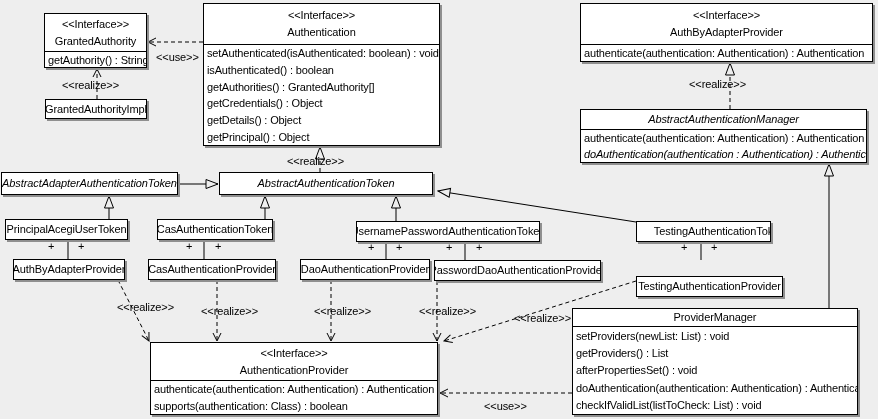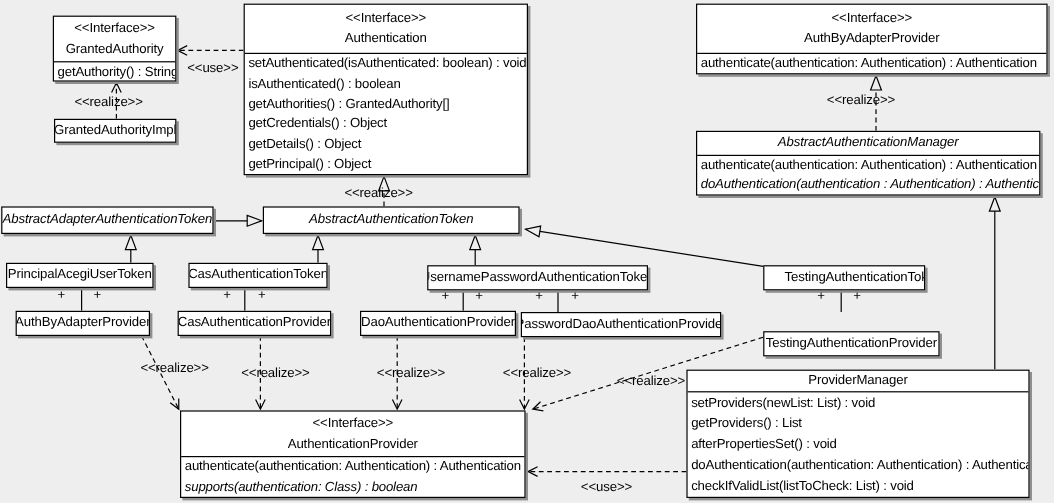--- a/index.html
+++ b/index.html
@@ -167,21 +167,21 @@
         <div class="uml-cname">TestingAuthenticationProvider</div>
       </div>
     </div>
     <div class="uml-class" style="left: 150px; top: 342px; width: 288px; height: 73px;">
       <div class="uml-name" style="height: 37px;">
         <div class="uml-stereotype">&lt;&lt;Interface&gt;&gt;</div>
         <div class="uml-cname">AuthenticationProvider</div>
       </div>
       <div class="uml-methods">
         <div class="uml-method" style="height: 16.5px;">authenticate(authentication: Authentication) : Authentication</div>
-        <div class="uml-method" style="height: 16.5px; font-style: italic;">supports(authentication: Class) : boolean</div>
+        <div class="uml-method" style="height: 16.5px;">supports(authentication: Class) : boolean</div>
       </div>
     </div>
     <div class="uml-class" style="left: 572px; top: 308px; width: 286px; height: 107px;">
       <div class="uml-name" style="height: 17px;">
         <div class="uml-cname">ProviderManager</div>
       </div>
       <div class="uml-methods">
         <div class="uml-method" style="height: 17.4px;">setProviders(newList: List) : void</div>
         <div class="uml-method" style="height: 17.4px;">getProviders() : List</div>
         <div class="uml-method" style="height: 17.4px;">afterPropertiesSet() : void</div>

